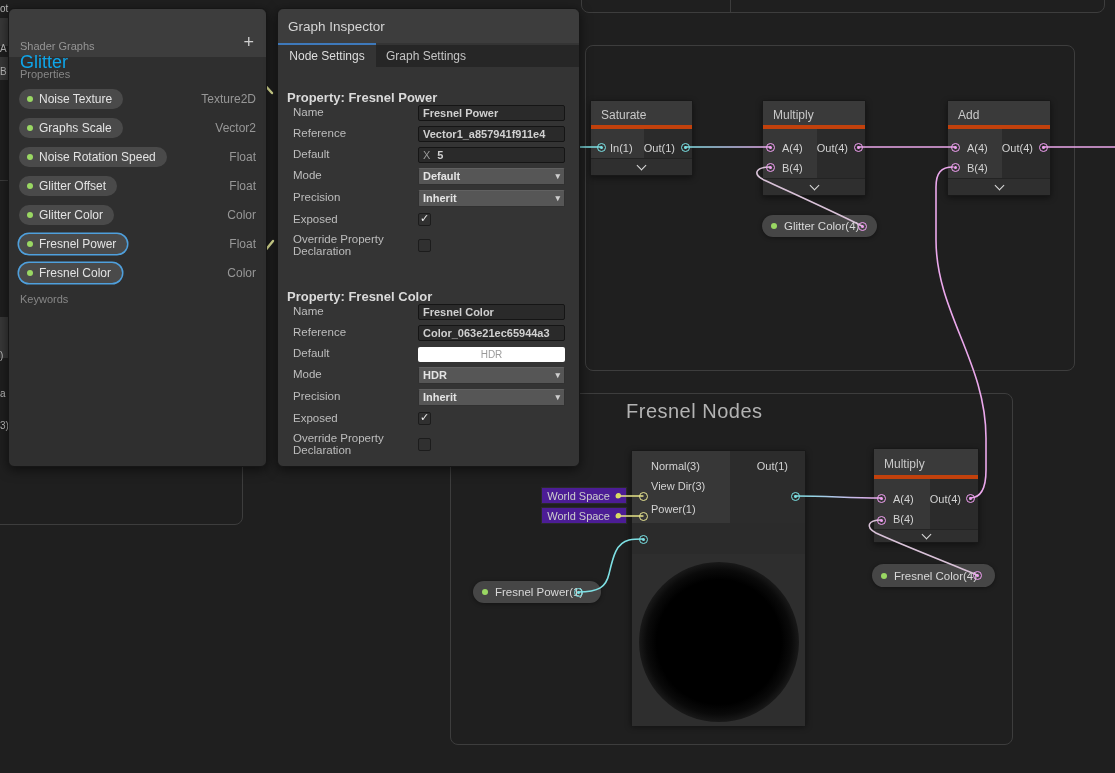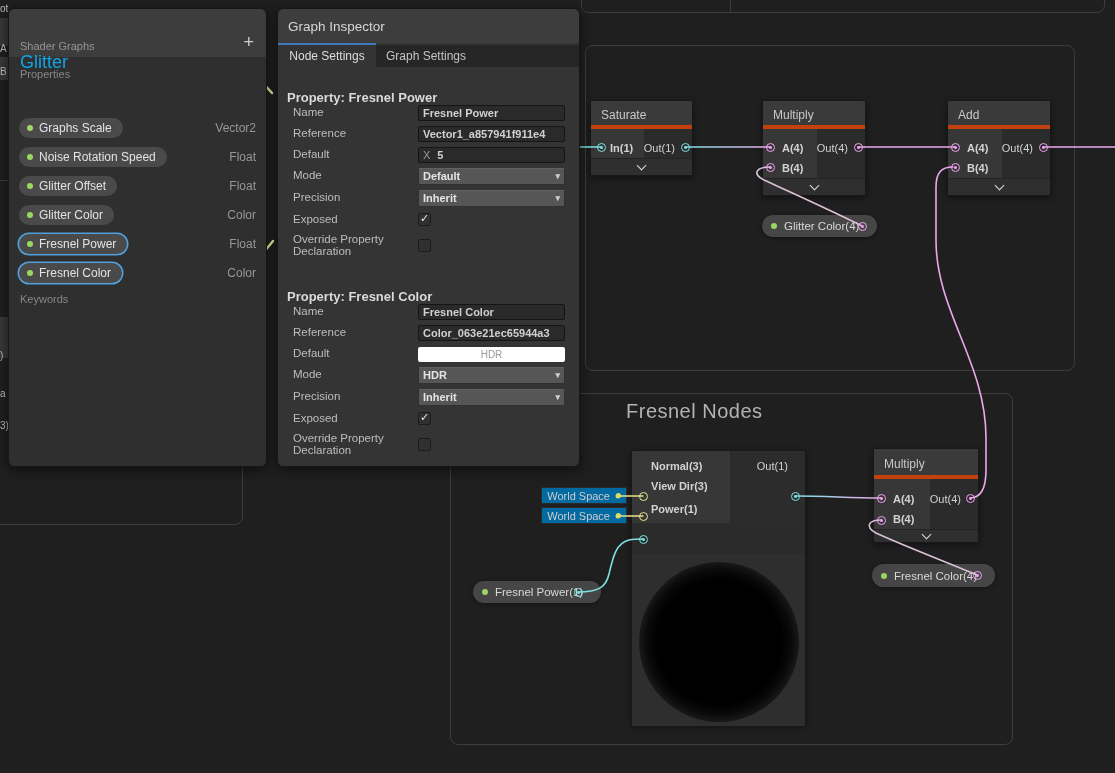--- a/index.html
+++ b/index.html
@@ -13,21 +13,21 @@
 
   
   .node { position:absolute; z-index:3; background:#2b2b2b; border:1px solid #181818;
     border-radius:2px; box-shadow:0 2px 6px rgba(0,0,0,.45); }
   .node-title { background:#3a3a3a; height:28px; line-height:28px; padding-left:10px;
     font-size:12px; color:#c9c9c9; border-bottom:4px solid #c2410c; }
   .node-body { display:flex; }
   .in-col { background:#373737; padding-top:9px; }
   .out-col { flex:1; background:#2b2b2b; padding-top:9px; text-align:right; }
   .prow { height:20px; line-height:20px; font-size:11px; color:#d2d2d2; white-space:nowrap; }
-  .in-col .prow { padding-left:19px;font-weight:bold; }
+  .in-col .prow { padding-left:19px; }
   .out-col .prow { padding-right:17px; }
   .collapse { position:absolute; left:0; right:0; bottom:0; background:#2f2f2f;
     border-top:1px solid #232323; display:flex; align-items:center; justify-content:center; }
   .chev { width:7px; height:7px; border-left:1.6px solid #dcdcdc; border-bottom:1.6px solid #dcdcdc;
     transform:rotate(-45deg); margin-top:-3px; }
 
   .preview { position:absolute; left:0; right:0; background:#2e2e2e; }
   .sphere { position:absolute; border-radius:50%;
     background:radial-gradient(circle at 50% 50%, #000 0%, #000 55%, #0a0a0a 64%, #1c1c1c 72%,
       #4a4a4a 82%, #8a8a8a 89%, #cfcfcf 94%, #f2f2f2 97%, #8f8f8f 99%, rgba(46,46,46,0) 100%); }
@@ -41,21 +41,21 @@
   
   .port { position:absolute; z-index:5; width:9px; height:9px; border-radius:50%;
     border:1.5px solid #f2a0f3; background:transparent; }
   .port.yellow { border-color:#e9e693; }
   .port.conn::after { content:""; position:absolute; left:50%; top:50%; width:3px; height:3px;
     margin:-1.5px 0 0 -1.5px; border-radius:50%; background:inherit; }
   .port.pinkc { border-color:#f2a0f3; } .port.pinkc::after{ background:#f2a0f3; }
   .port.cyanc { border-color:#7be2e5; } .port.cyanc::after{ background:#7be2e5; }
 
   
-  .wschip { position:absolute; z-index:3; width:86px; height:17px; background:#0369a1;
+  .wschip { position:absolute; z-index:3; width:86px; height:17px; background:#4c1d95;
     border:1px solid #2a2a2a; display:flex; align-items:center; justify-content:flex-end;
     gap:6px; padding-right:5px; font-size:11px; color:#cdcdcd; }
   .wsdot { width:5px; height:5px; border-radius:50%; background:#d9dc63; }
 
   
   .panel { position:absolute; z-index:10; background:#333333; border:1px solid #161616;
     border-radius:6px; box-shadow:0 3px 12px rgba(0,0,0,.55); }
   .panel-header { background:#3d3d3d; border-radius:6px 6px 0 0; }
 
   
@@ -277,20 +277,27 @@
   <div class="port cyanc conn" style="left:573.5px;top:587.5px"></div>
 
   <div id="blackboard" class="panel">
     <div id="bb-header" class="panel-header">
       <div id="bb-title">Glitter</div>
       <div id="bb-sub">Shader Graphs</div>
       <div id="bb-plus">+</div>
     </div>
     <div class="bb-section" style="top:59px">Properties</div>
 
+    <div class="bb-pill-row" style="top:80px">
+      <span class="bb-pill">
+          <span class="gdot"></span>
+          <span>Noise Texture</span>
+        </span>
+      <span class="bb-type">Texture2D</span>
+    </div>
     <div class="bb-pill-row" style="top:109px">
       <span class="bb-pill">
           <span class="gdot"></span>
           <span>Graphs Scale</span>
         </span>
       <span class="bb-type">Vector2</span>
     </div>
     <div class="bb-pill-row" style="top:138px">
       <span class="bb-pill">
           <span class="gdot"></span>

